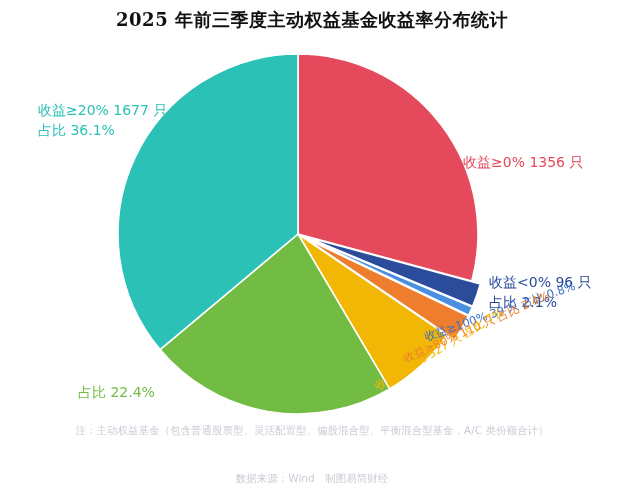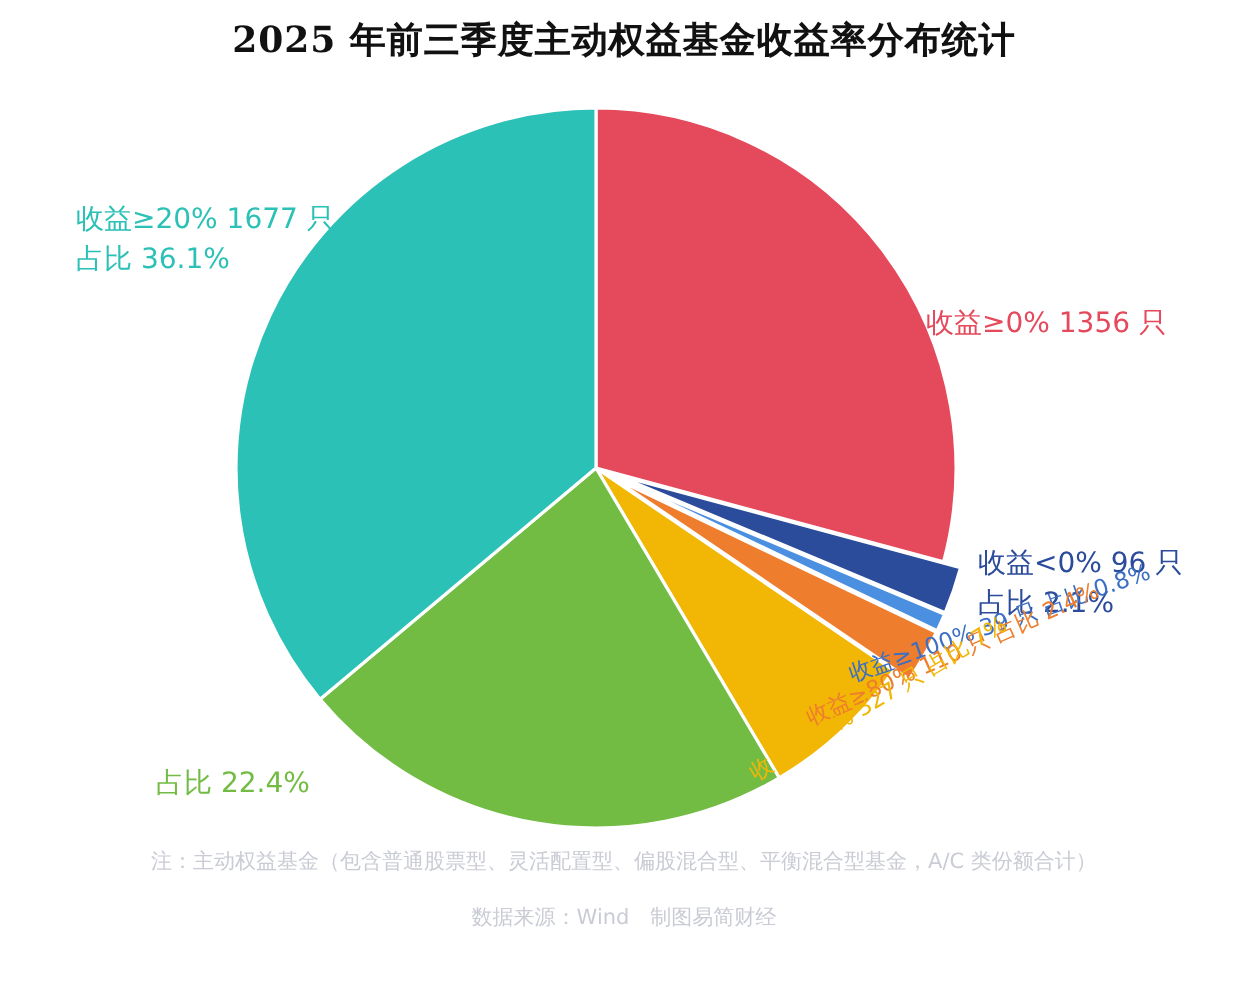--- a/index.html
+++ b/index.html
@@ -56,21 +56,21 @@
   .footnote {
     position: absolute;
     left: 0;
     width: 624px;
     text-align: center;
     font-size: 10.5px;
     color: #c9ccd4;
     font-family: "DejaVu Sans", "Liberation Sans", sans-serif;
   }
   #note-1 { top: 424px; }
-  #note-2 { top: 452px; }
+  #note-2 { top: 472px; }
 </style>
 </head>
 <body>
 
 <div id="chart-root">
 
   <div class="chart-title">2025 年前三季度主动权益基金收益率分布统计</div>
 
   <svg class="pie-svg" width="624" height="501" viewBox="0 0 624 501">
     <g id="pie-slices">

